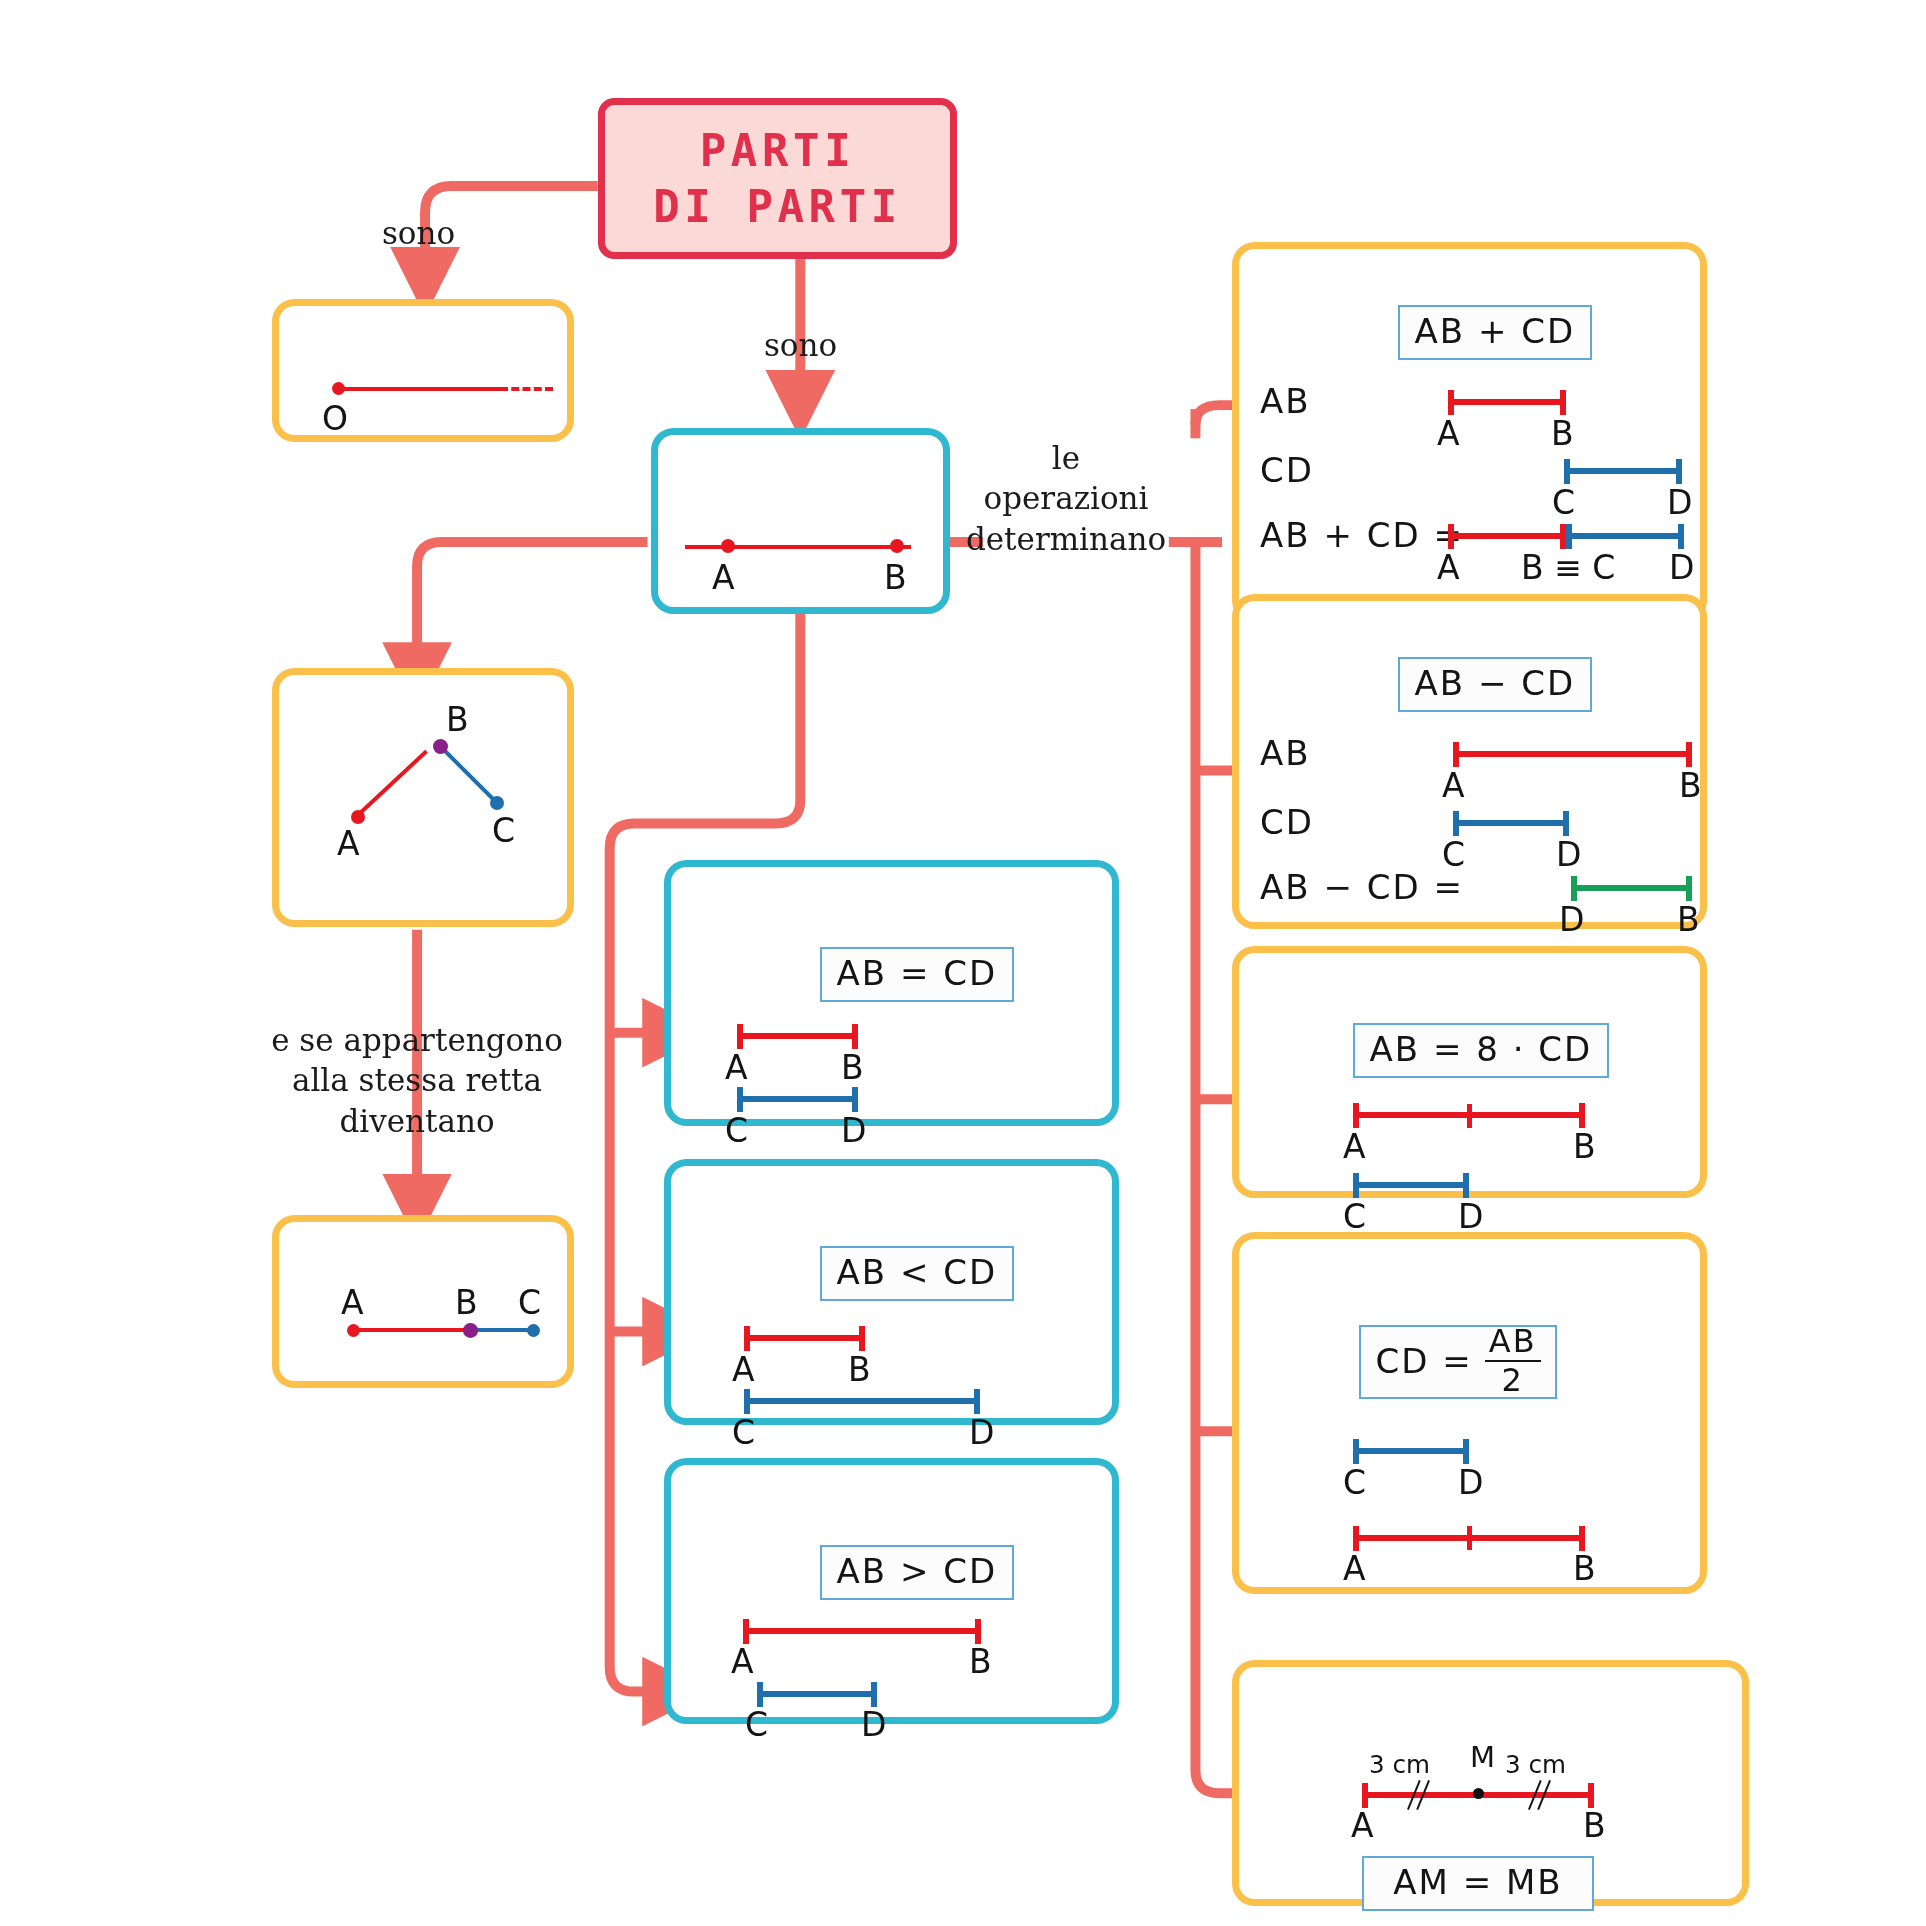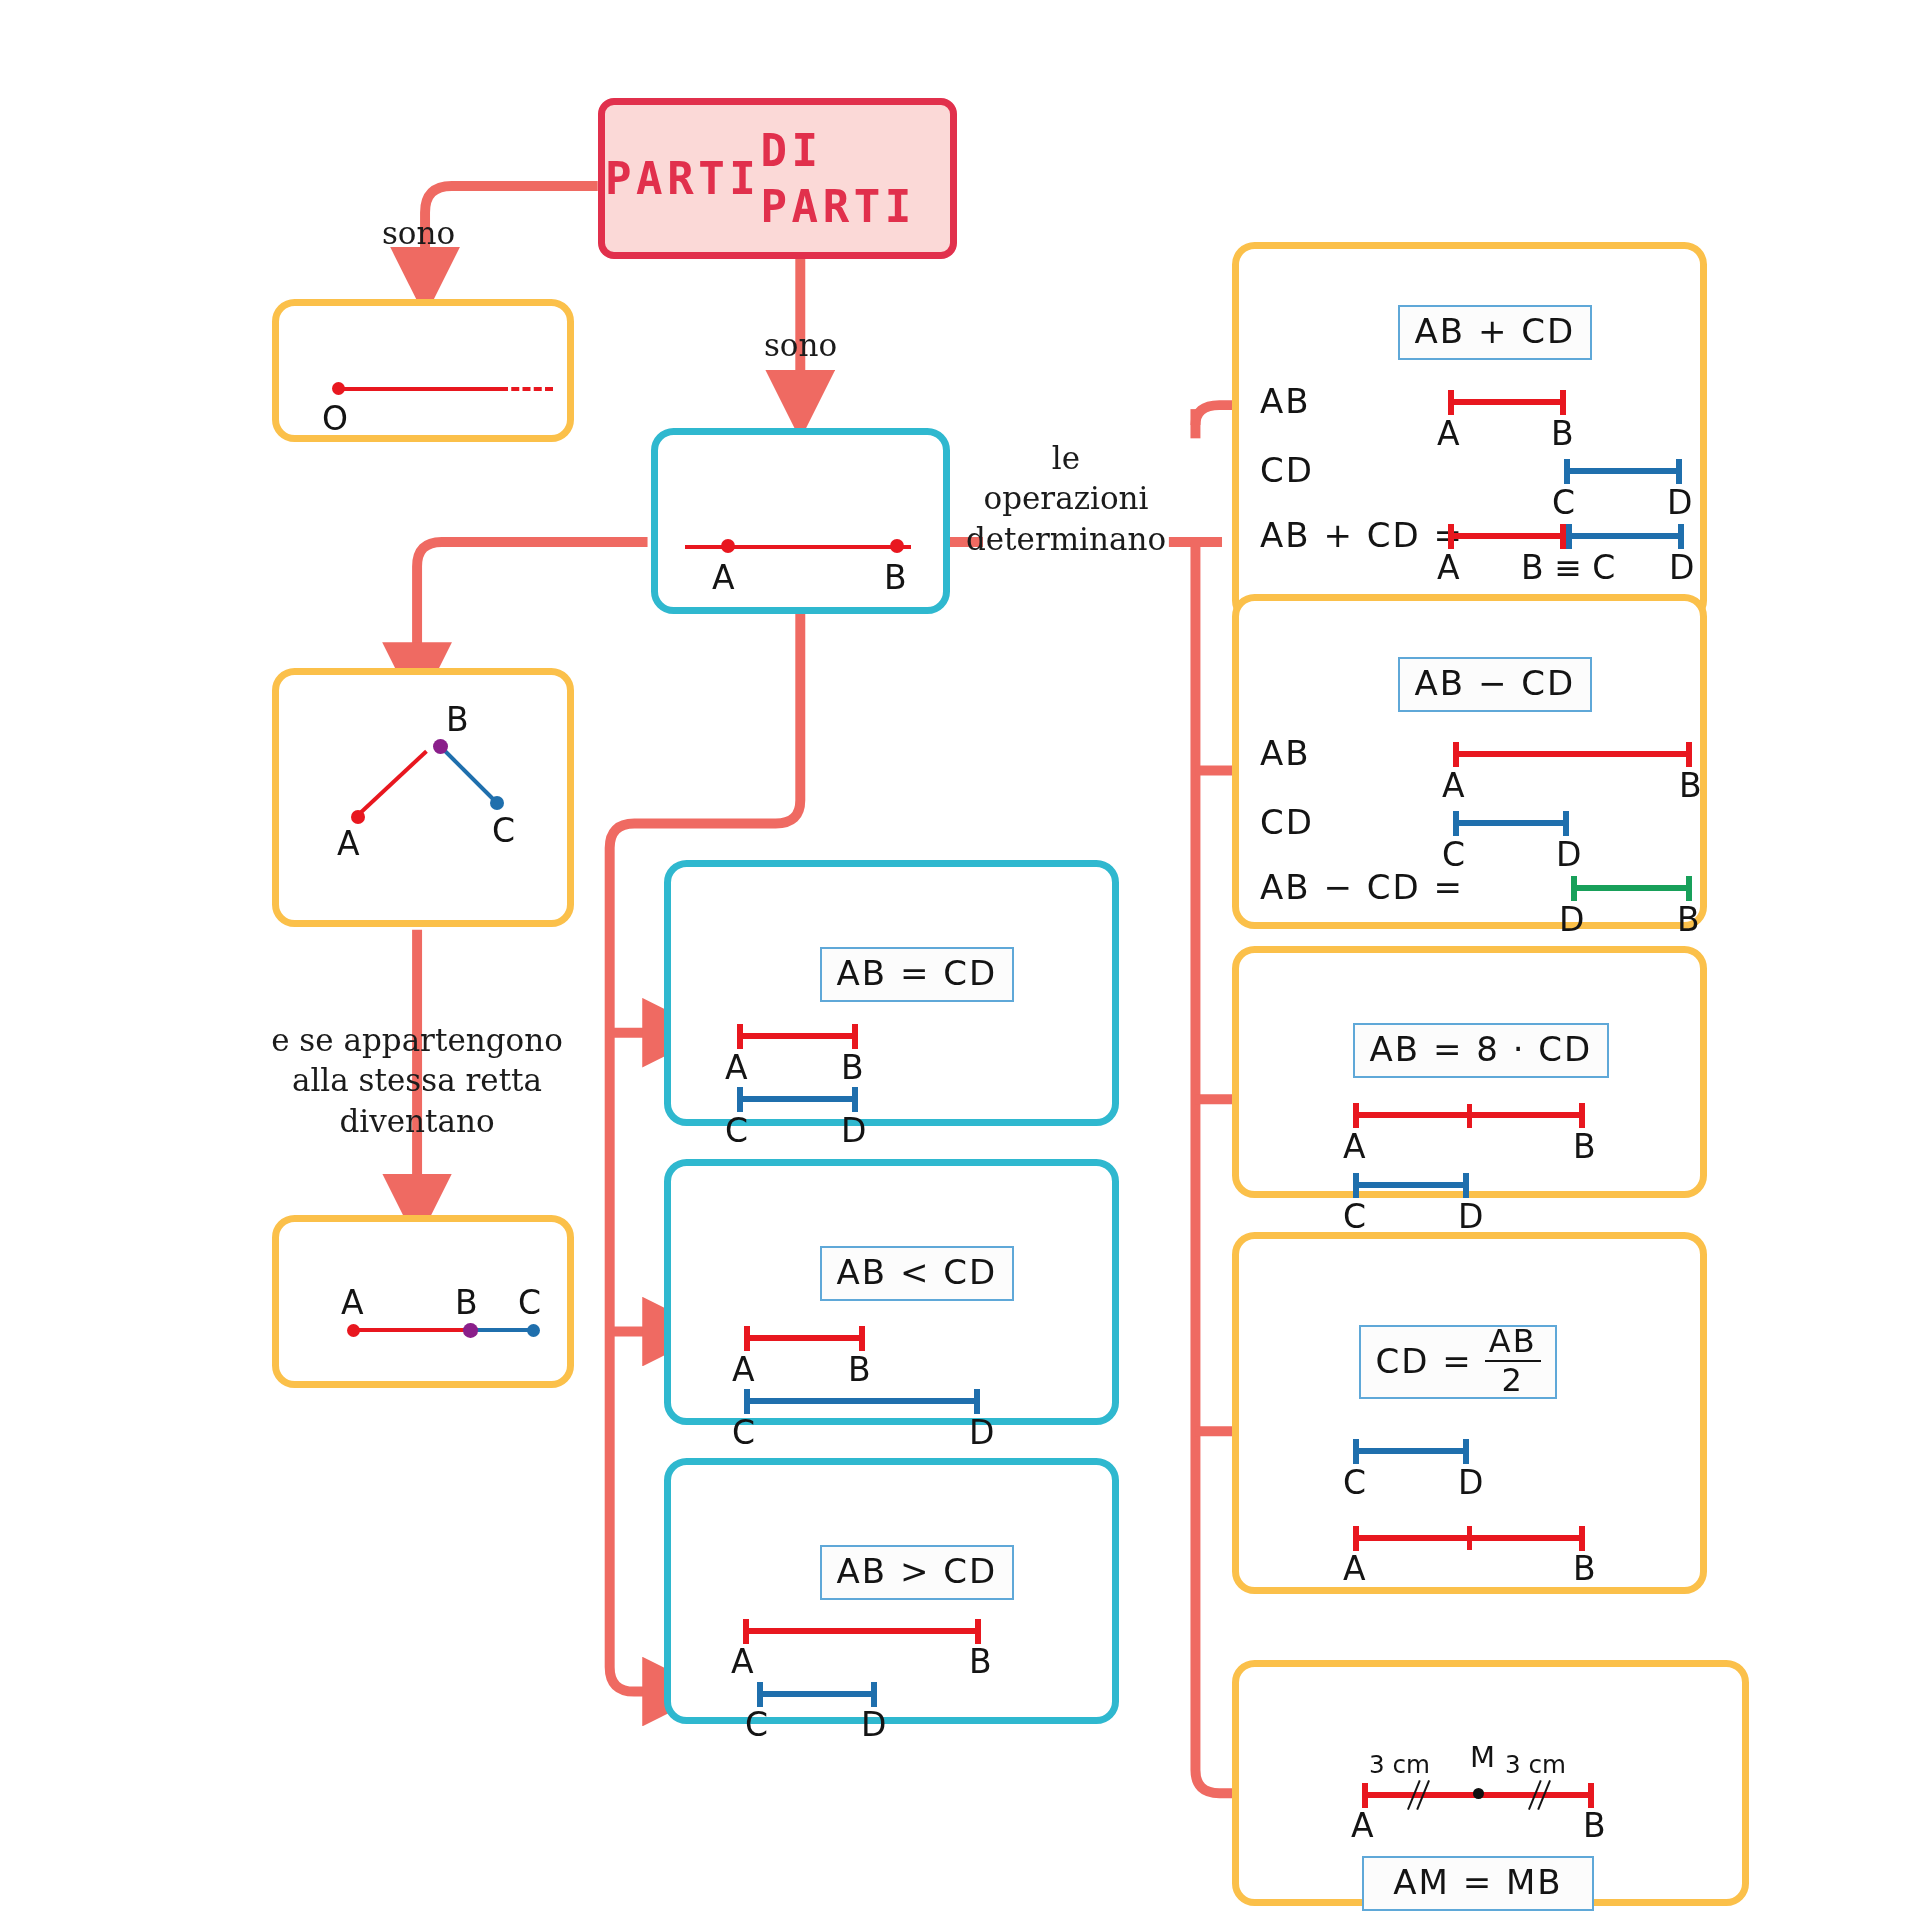--- a/index.html
+++ b/index.html
@@ -6,21 +6,21 @@
   body{width:1926px;height:1926px;font-family:"DejaVu Sans",sans-serif;}
   #stage{position:relative;width:1926px;height:1926px;overflow:hidden;}
   #wires{position:absolute;left:0;top:0;width:1926px;height:1926px;}
 
   .box{position:absolute;box-sizing:border-box;background:#fff;}
   .box.yellow{border:7.3px solid #fbc04a;border-radius:22.6px;}
   .box.cyan{border:7.3px solid #2fb8cf;border-radius:22.6px;}
 
   .title-box{position:absolute;box-sizing:border-box;background:#fbd9d7;
     border:7.3px solid #e1304c;border-radius:16px;
-    display:flex;align-items:center;justify-content:center;}
+    display:flex;flex-direction:column;align-items:center;justify-content:center;}
   .title-line{color:#e1304c;font-family:"DejaVu Sans Mono",monospace;
     font-weight:bold;font-size:44px;letter-spacing:4.6px;line-height:1.26;}
 
   .conn-label{position:absolute;color:#1b1b1b;font-family:"DejaVu Serif",serif;
     font-size:31px;line-height:1.3;text-align:center;white-space:pre-line;}
 
   .formula{position:absolute;box-sizing:border-box;border:2px solid #5fa8d8;
     background:#fcfcfc;color:#141414;font-family:"DejaVu Sans",sans-serif;
     font-size:34px;letter-spacing:2px;display:flex;align-items:center;
     justify-content:center;padding:4px 14.6px 6.6px 14.6px;white-space:nowrap;}

